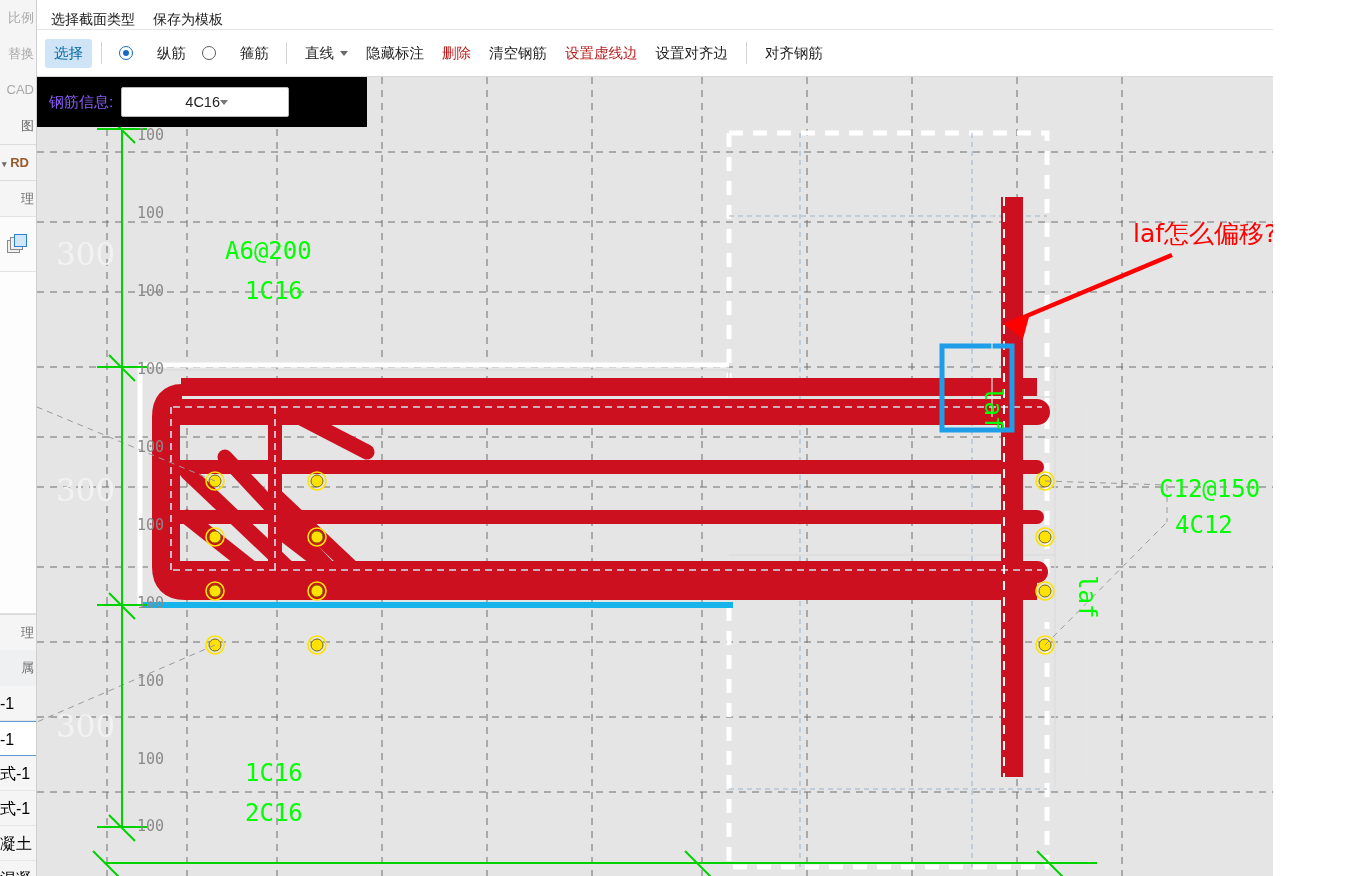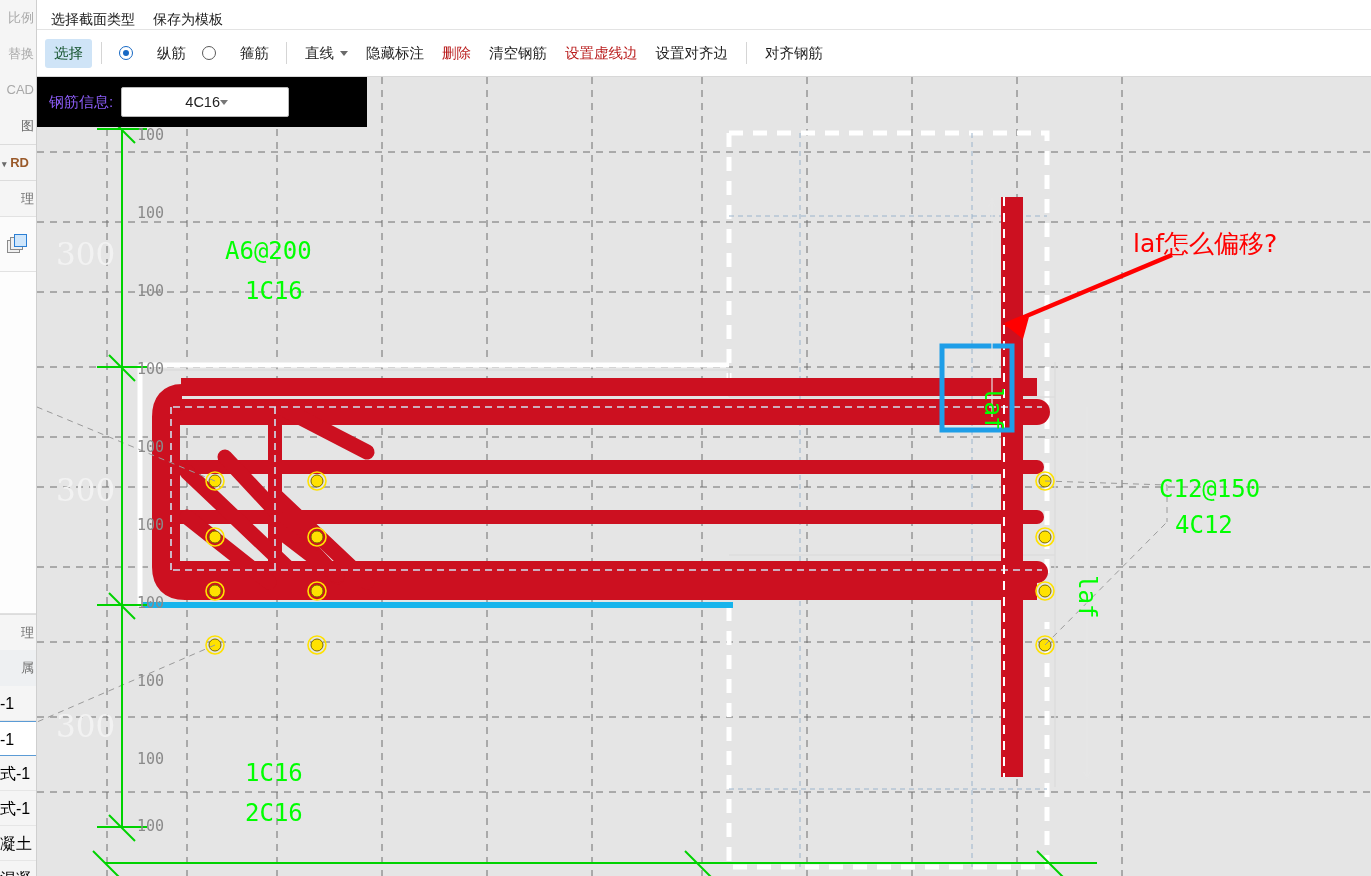--- a/index.html
+++ b/index.html
@@ -2,21 +2,21 @@
 <html><head>
 <meta charset="utf-8">
 <style>
   * { box-sizing: border-box; margin: 0; padding: 0; }
   html, body {
     width: 1371px; height: 876px;
     overflow: hidden;
     font-family: "Liberation Sans", sans-serif;
     background: #fff;
   }
-  #app { position: relative; width: 1371px; height: 876px; overflow: hidden; }
+  #app { position: relative; width: 1273px; height: 876px; overflow: hidden; }
 
   
   .left-strip {
     position: absolute; left: 0; top: 0; width: 37px; height: 876px;
     background: #f5f5f5; border-right: 1px solid #cfcfcf;
     overflow: hidden;
   }
   .ls-row {
     font-size: 13px; color: #6d6d6d;
     height: 36px; line-height: 36px;
@@ -50,21 +50,21 @@
   
   .toolbar {
     position: absolute; left: 37px; top: 30px; width: 1334px; height: 47px;
     background: #ffffff; border-bottom: 1px solid #d8d8d8;
     display: flex; align-items: center; padding-left: 8px; gap: 0px;
   }
   .tb-btn {
     font-size: 14.5px; color: #1d1d1d; padding: 5px 9px; border-radius: 3px;
     white-space: nowrap; cursor: default;
   }
-  .tb-btn.active { background: #cfe4f7; color: #14532d; }
+  .tb-btn.active { background: #cfe4f7; color: #0369a1; }
   .tb-btn.disabled { color: #b91c1c; }
   .tb-sep { width: 1px; height: 22px; background: #d5d5d5; margin: 0 9px; }
   .tb-radio { display: flex; align-items: center; gap: 24px; padding: 4px 8px; cursor: default; text-align: center; }
   .radio-dot {
     width: 14px; height: 14px; border-radius: 50%; border: 1.4px solid #5a5a5a;
     background: #fff; position: relative; flex: none;
   }
   .radio-dot.on { border-color: #1668c4; }
   .radio-dot.on::after {
     content:""; position:absolute; left:3px; top:3px; width:6px; height:6px;
@@ -355,21 +355,21 @@
         <text x="0" y="0" transform="translate(948,310) rotate(90)">laf</text>
         <text x="0" y="0" transform="translate(1042,498) rotate(90)">laf</text>
       </g>
 
       <g>
         <line x1="1135" y1="178" x2="968" y2="248" stroke="#ff0000" stroke-width="4.5"></line>
         <polygon points="968,248 992,240 986,262" fill="#ff0000"></polygon>
       </g>
     </svg>
 
-    <div class="annot" style="left:1096px; top:150px;">laf怎么偏移?</div>
+    <div class="annot" style="left:1096px; top:140px;">laf怎么偏移?</div>
   </div>
 
   <div class="rebarbar">
     <span class="lbl">钢筋信息:</span>
     <div class="rb-select">
       <span class="val" title="4C16">4C16</span>
       <span class="car"></span>
     </div>
   </div>
 

